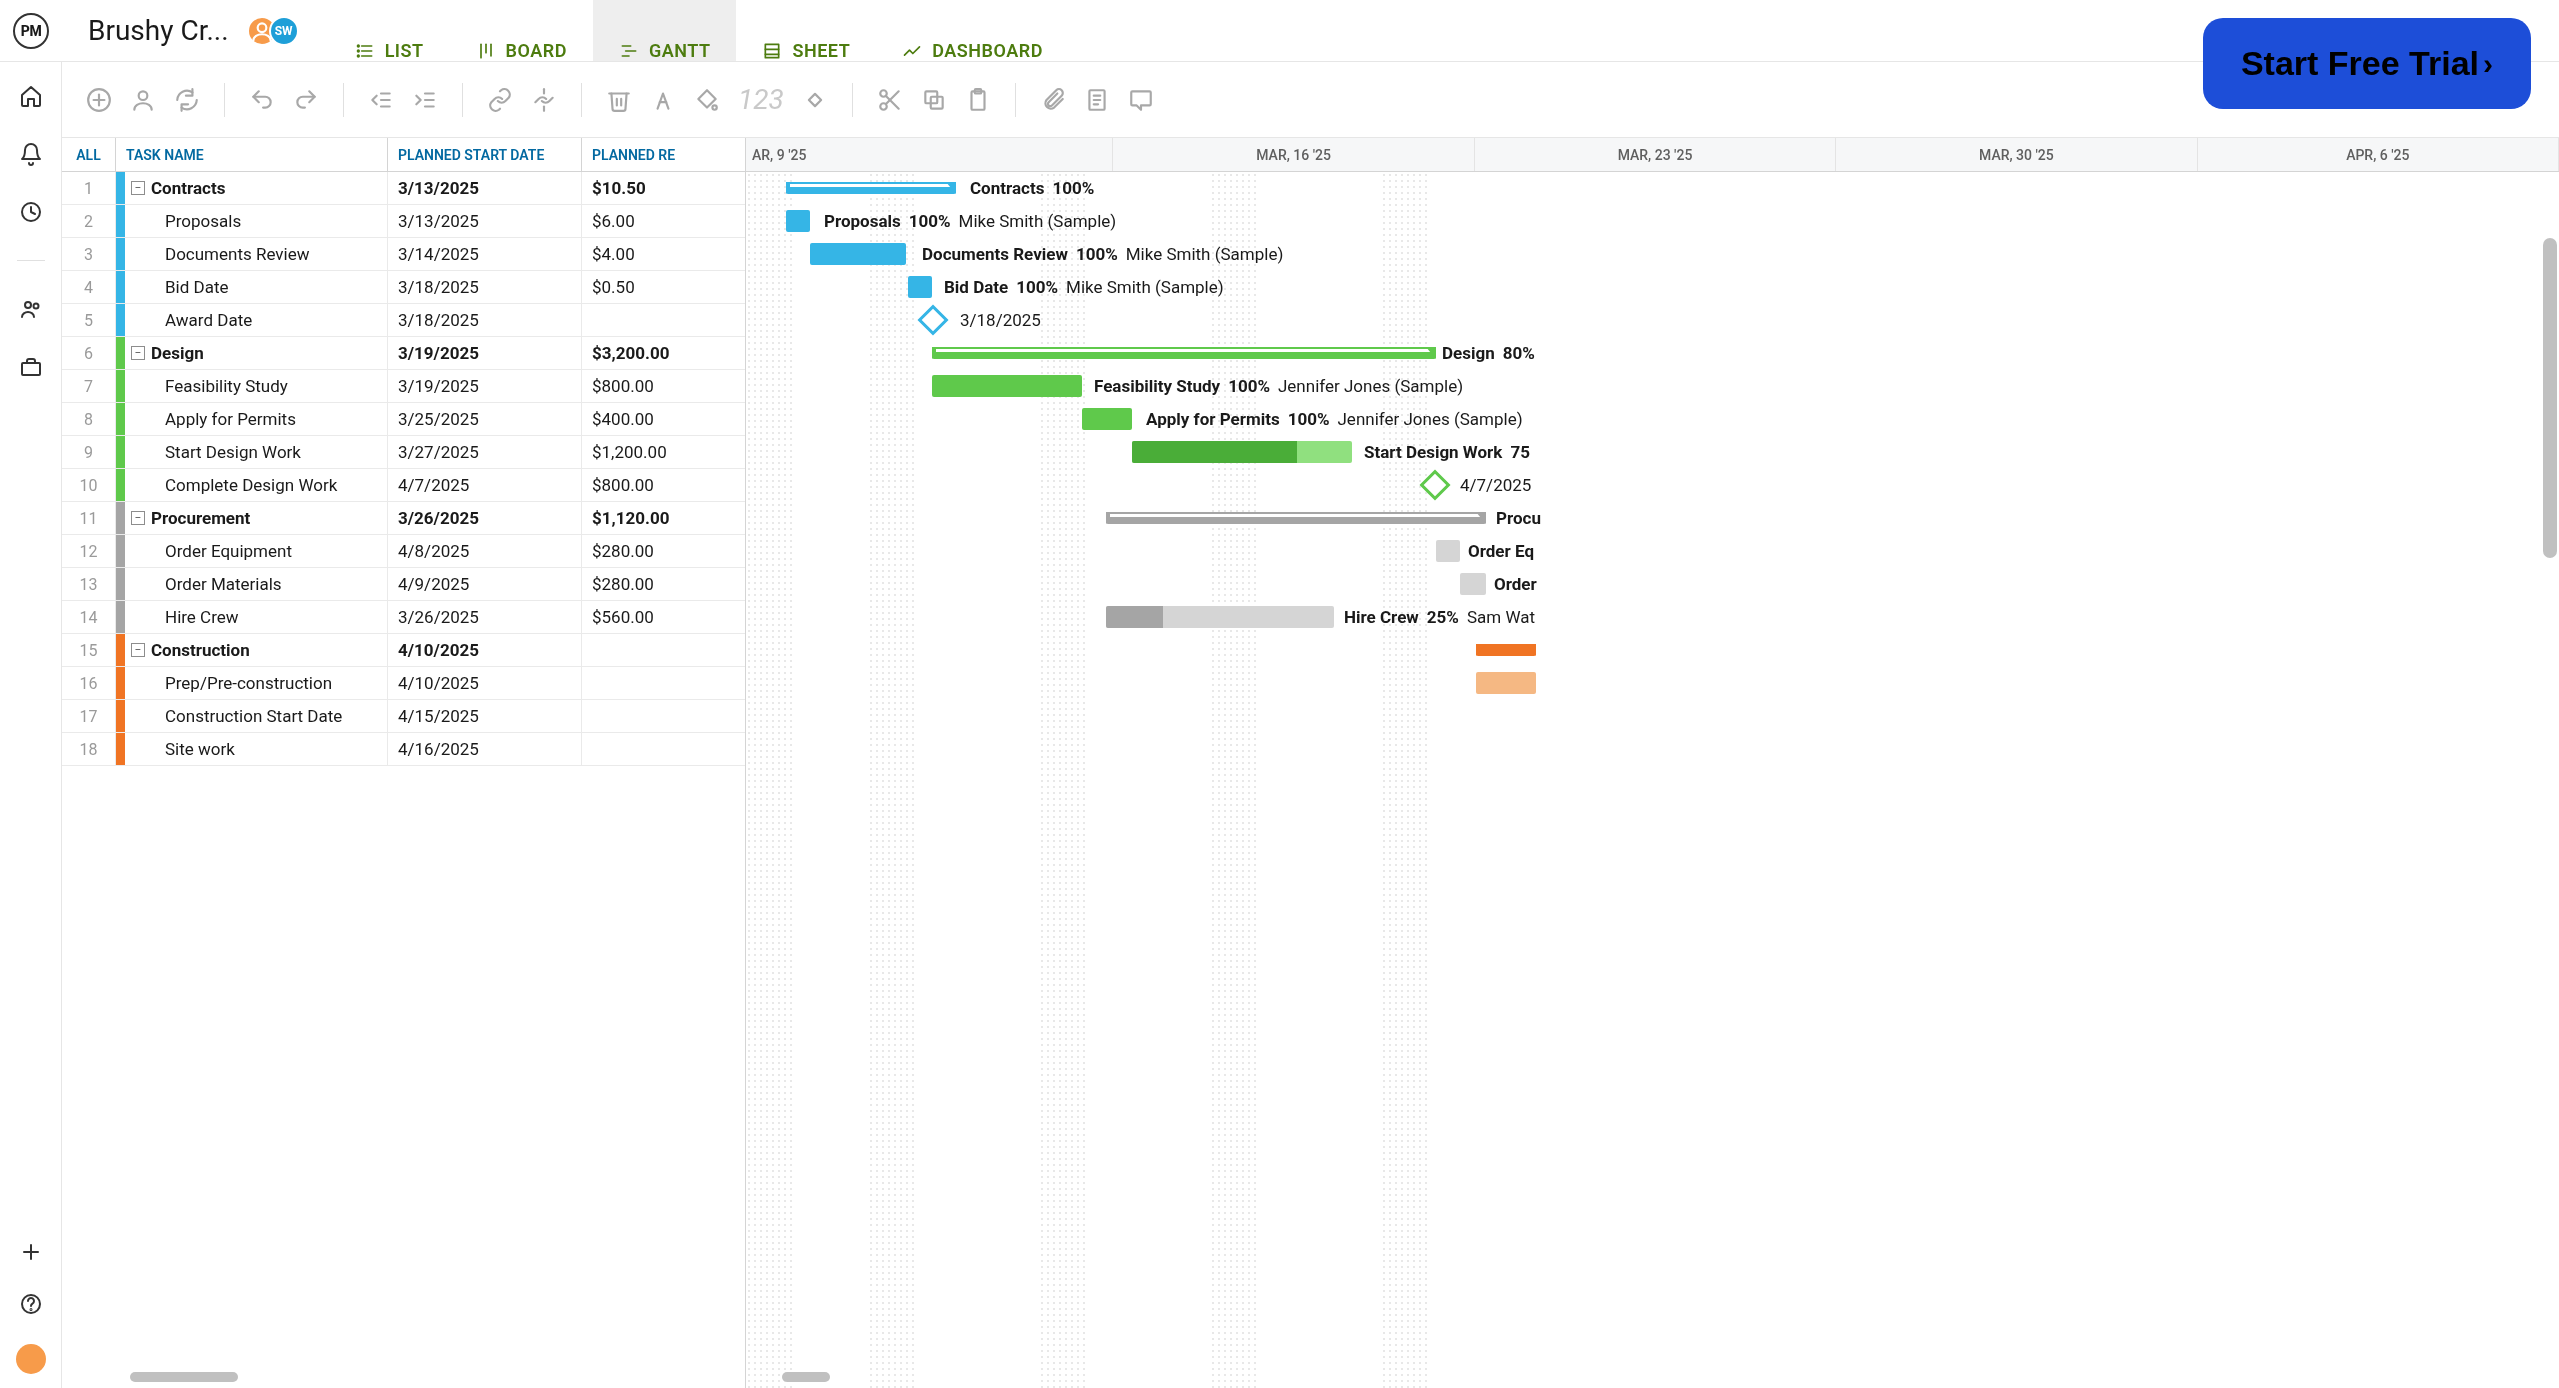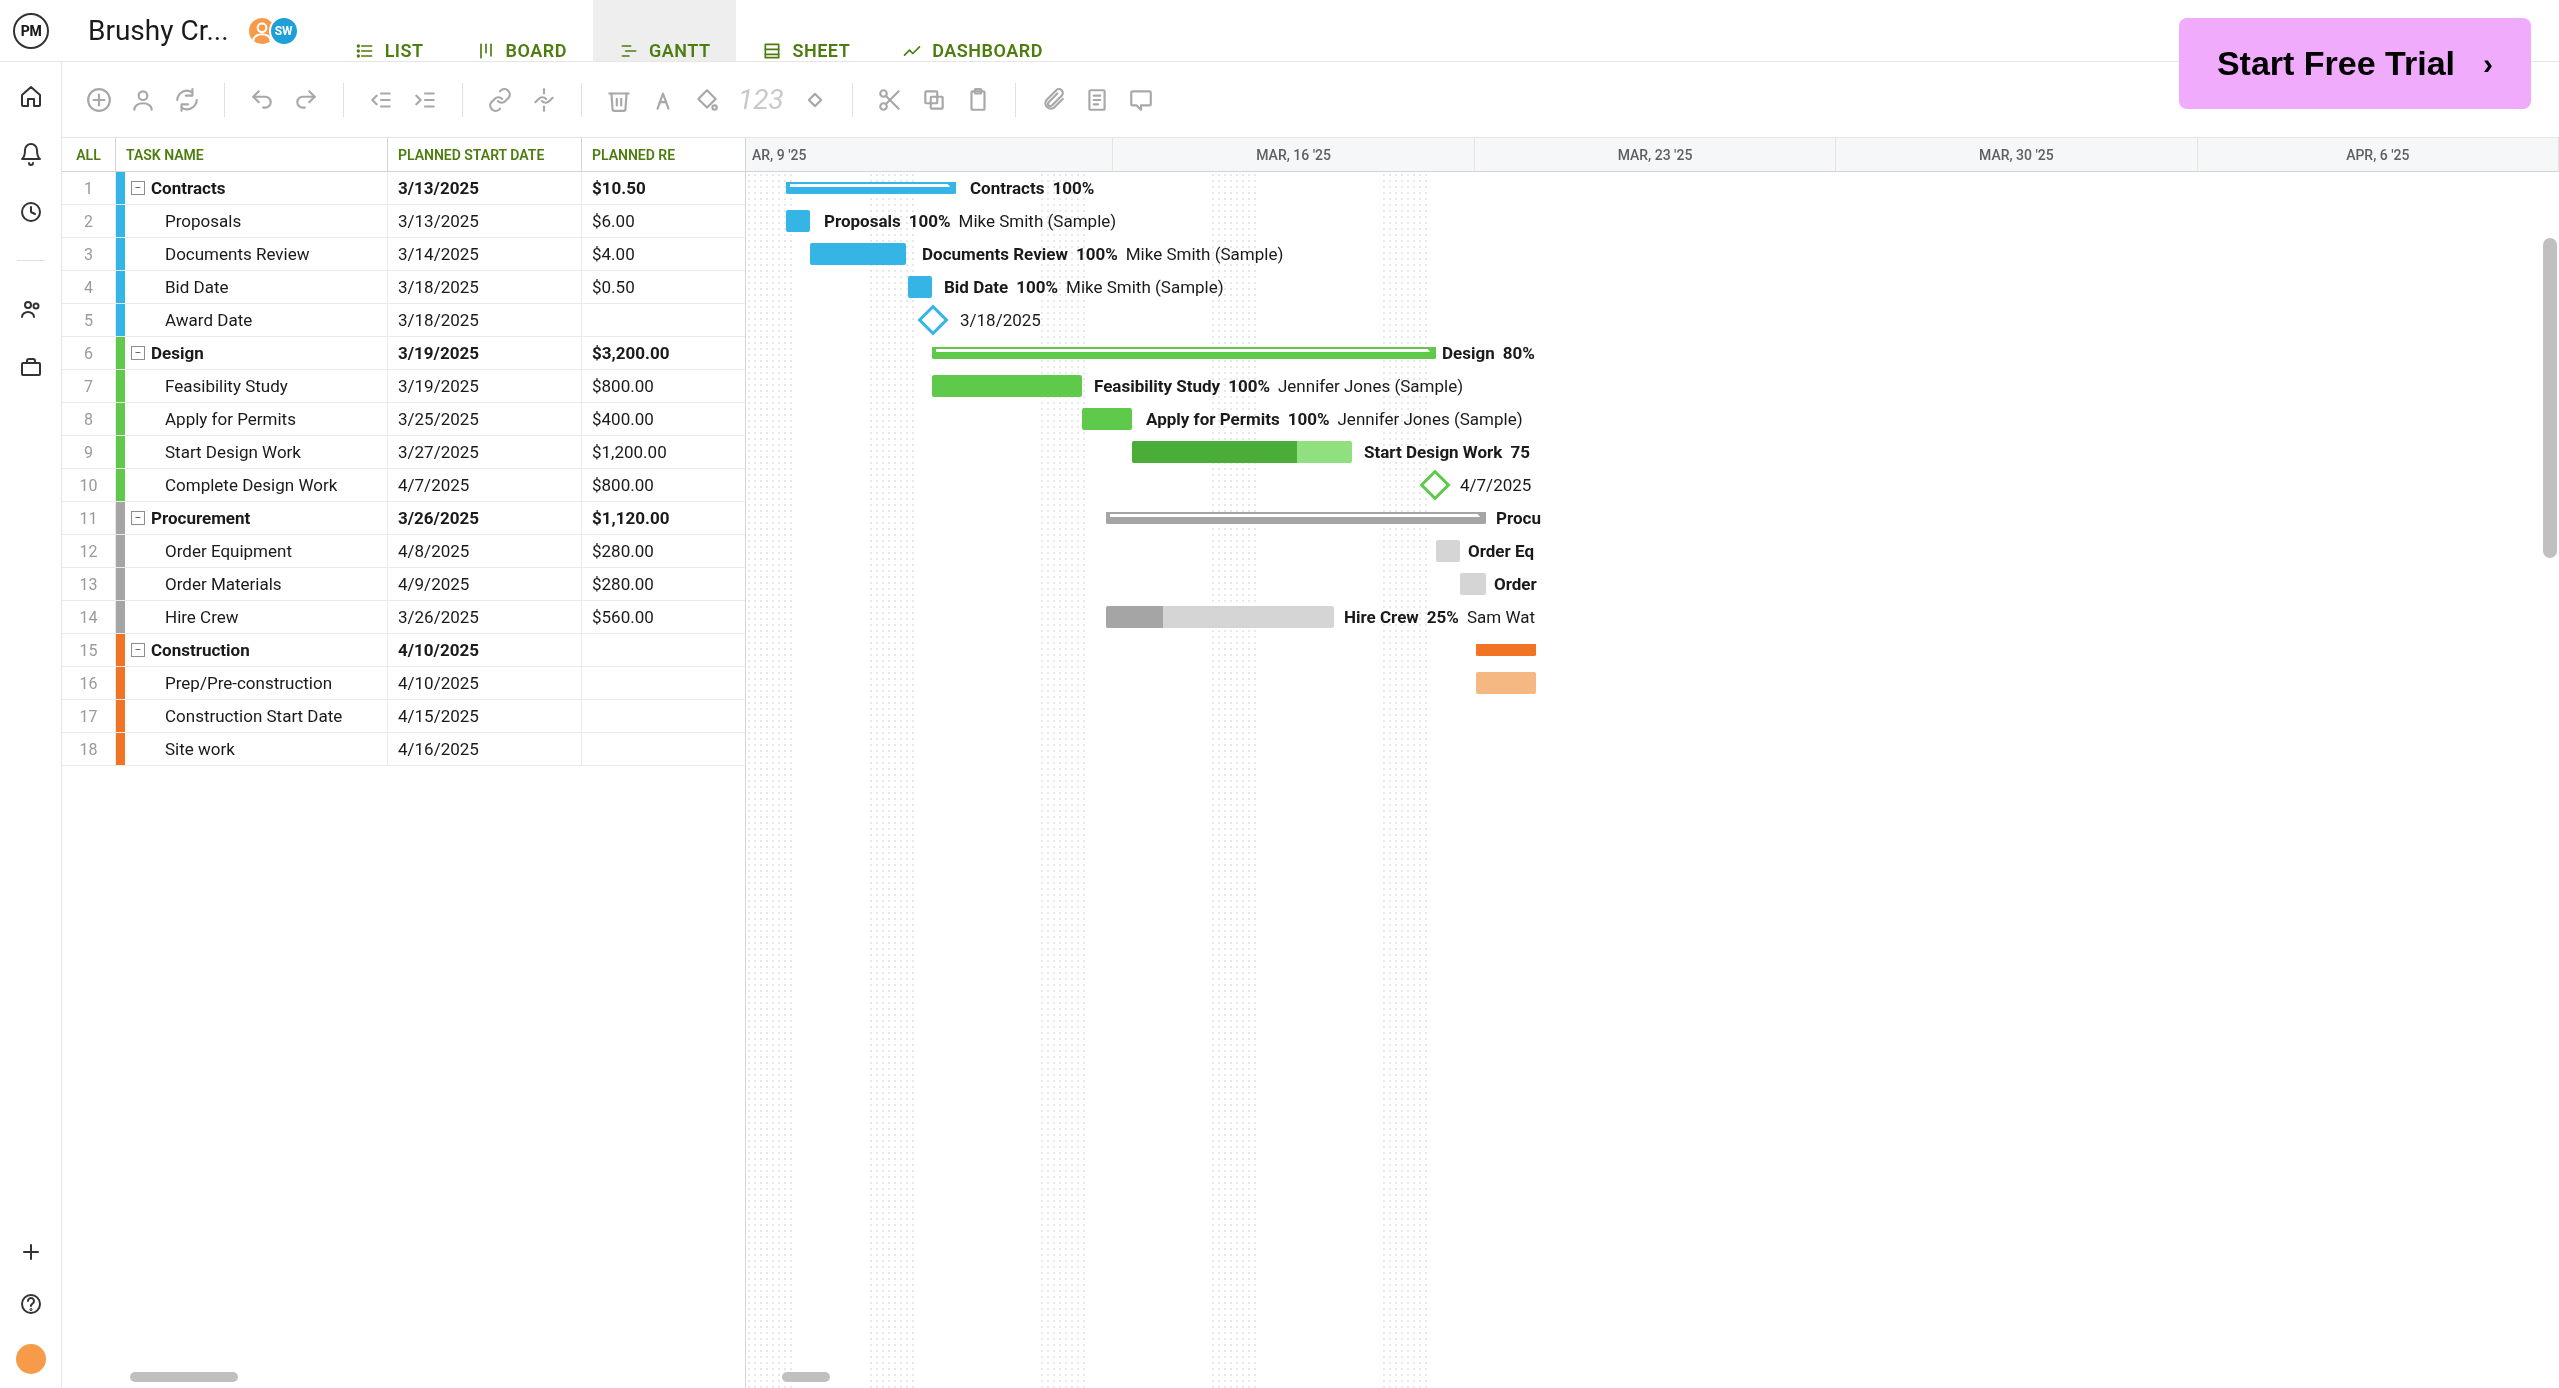--- a/index.html
+++ b/index.html
@@ -12,21 +12,21 @@
 .logo { width: 36px; height: 36px; border: 2.5px solid #333; border-radius: 50%; display: flex; align-items: center; justify-content: center; font-weight: 800; font-size: 14px; letter-spacing: -0.5px; }
 .proj-title { font-size: 28px; font-weight: 400; padding: 0 18px 0 26px; max-width: 190px; white-space: nowrap; overflow: hidden; text-overflow: ellipsis; }
 .avatars { display: flex; align-items: center; padding-right: 30px; }
 .avatar { width: 30px; height: 30px; border-radius: 50%; border: 2px solid #fff; display: flex; align-items: center; justify-content: center; font-size: 12px; font-weight: 700; color: #fff; margin-left: -8px; }
 .avatar:first-child { margin-left: 0; background: #f79b4a; }
 .avatar.sw { background: #1e9fd8; }
 .view-tabs { display: flex; height: 100%; }
 .view-tab { display: flex; align-items: flex-end; gap: 10px; padding: 0 26px; font-size: 18px; font-weight: 600; letter-spacing: 0.5px; color: #4d7c0f; cursor: pointer; height: 100%; }
 .view-tab.active { background: #eeeeee; }
 .view-tab-icon { width: 20px; height: 20px; display: flex; align-items: center; justify-content: center; }
-.cta { position: absolute; right: 28px; top: 18px; background: #f0abfc; border: none; border-radius: 8px; padding: 26px 38px; font-size: 34px; font-weight: 700; cursor: pointer; display: flex; align-items: center; gap: 28px; z-index: 50; }
+.cta { position: absolute; right: 28px; top: 18px; background: #1d4ed8; border: none; border-radius: 20px; padding: 26px 38px; font-size: 34px; font-weight: 700; cursor: pointer; display: flex; align-items: center; gap: 4px; z-index: 50; }
 .cta .chev { font-size: 30px; font-weight: 900; }
 
 
 .body { flex: 1; display: flex; min-height: 0; }
 
 
 .rail { width: 62px; border-right: 1px solid #e6e6e6; background: #fff; display: flex; flex-direction: column; align-items: center; padding-top: 22px; gap: 34px; position: relative; }
 .rail-icon { width: 24px; height: 24px; color: #333; cursor: pointer; display: flex; align-items: center; justify-content: center; }
 .rail-sep { width: 28px; border-top: 1px solid #e0e0e0; margin: 2px 0; }
 .rail-bottom { position: absolute; bottom: 14px; display: flex; flex-direction: column; align-items: center; gap: 28px; }
@@ -42,21 +42,21 @@
 .tool-icon { width: 26px; height: 26px; cursor: pointer; display: flex; align-items: center; justify-content: center; }
 .tool-icon svg { width: 100%; height: 100%; }
 .tool-num { font-size: 28px; color: #c9c9c9; font-style: italic; }
 
 
 .split { flex: 1; display: flex; min-height: 0; }
 .grid-pane { width: 684px; display: flex; flex-direction: column; border-right: 1px solid #d4d4d4; min-height: 0; }
 .gantt-pane { flex: 1; display: flex; flex-direction: column; min-width: 0; position: relative; }
 
 
-.grid-head { height: 34px; display: flex; border-bottom: 1px solid #d4d4d4; font-size: 14px; font-weight: 600; color: #4d7c0f; }
+.grid-head { height: 34px; display: flex; border-bottom: 1px solid #d4d4d4; font-size: 14px; font-weight: 600; color: #0369a1; }
 .gh-all { width: 54px; display: flex; align-items: center; justify-content: center; border-right: 1px solid #d4d4d4; }
 .gh-name { width: 272px; display: flex; align-items: center; padding-left: 10px; border-right: 1px solid #d4d4d4; }
 .gh-start { width: 194px; display: flex; align-items: center; padding-left: 10px; border-right: 1px solid #d4d4d4; }
 .gh-cost { flex: 1; display: flex; align-items: center; padding-left: 10px; white-space: nowrap; overflow: hidden; }
 
 
 .grid-body { flex: 1; overflow: hidden; position: relative; }
 .grow { display: flex; height: 33px; border-bottom: 1px solid #eaeaea; font-size: 17px; align-items: stretch; }
 .gc-num { width: 54px; border-right: 1px solid #eaeaea; display: flex; align-items: center; justify-content: center; color: #9a9a9a; font-size: 16px; }
 .gc-color { width: 9px; }

